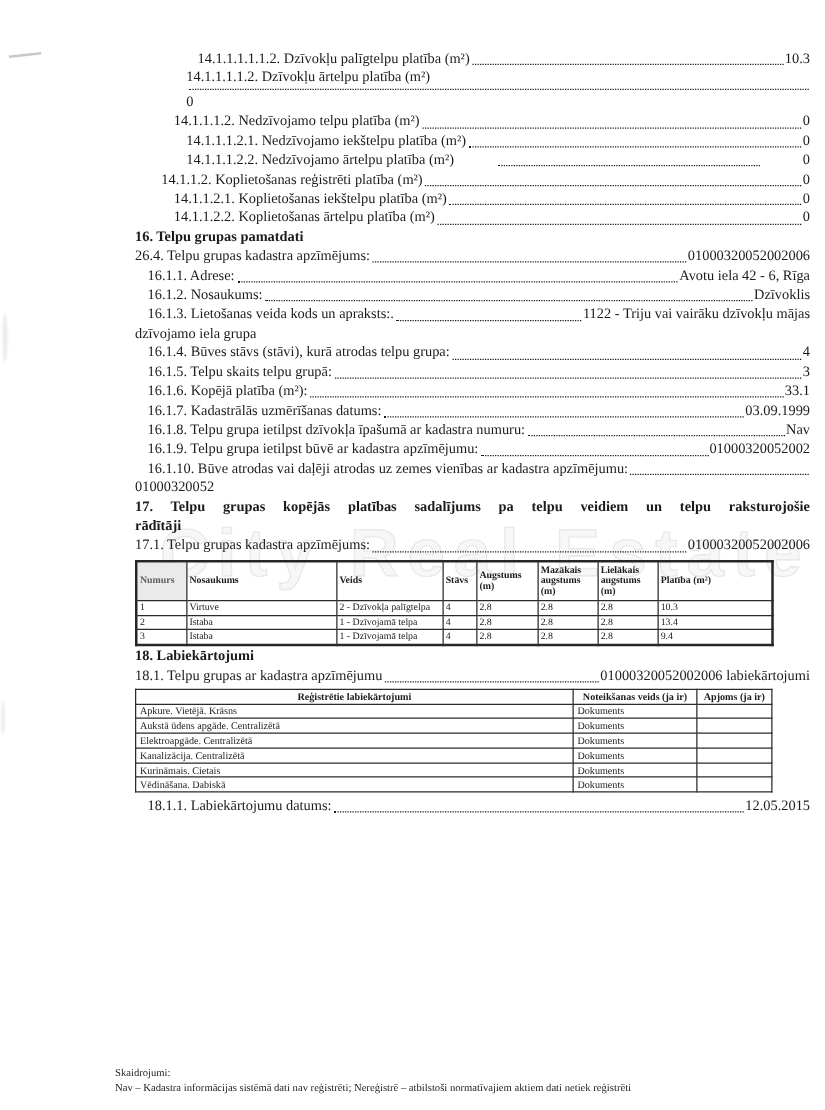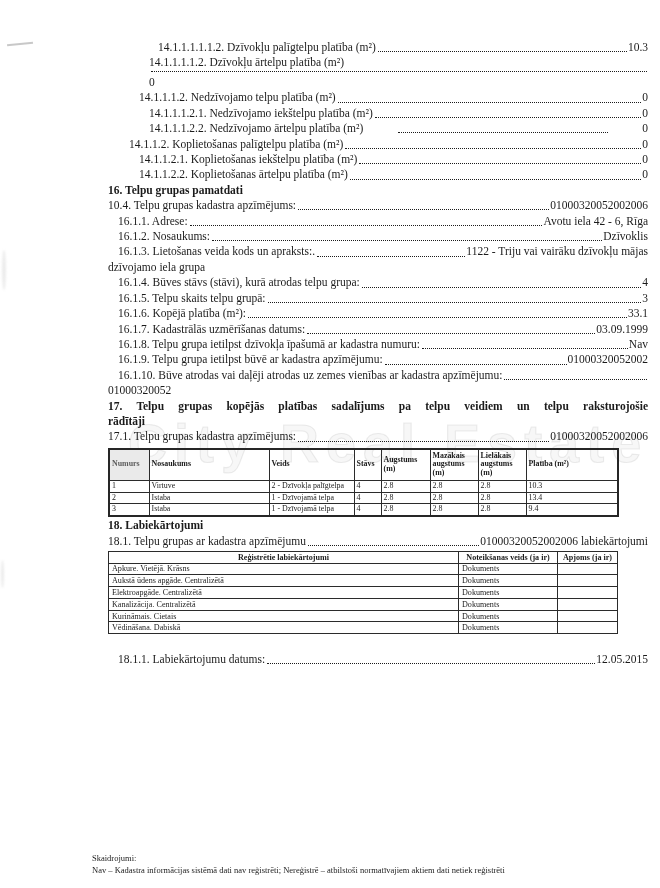--- a/index.html
+++ b/index.html
@@ -25,21 +25,21 @@
     font-size:7.9px; line-height:8.8px;
   }
   .t17 th, .t17 td { border:1px solid #2b2b2b; padding:1px 2px; text-align:left; vertical-align:middle; overflow:hidden; }
   .t17 thead th { font-weight:bold; height:28px; }
   .t17 tbody td { height:8px; white-space:nowrap; }
   .t17 { border:2px solid #262626; }
   .th-numurs { background:#eaeaea; color:#5d5d5d; }
 
   
   table.t18 {
-    border-collapse:collapse; table-layout:fixed; width:509px; margin:2px 0 18px 0;
+    border-collapse:collapse; table-layout:fixed; width:509px; margin:2px 0 4px 0;
     font-size:8.1px; line-height:9px;
   }
   .t18 th, .t18 td { border:1px solid #2b2b2b; padding:0.8px 3px; vertical-align:middle; overflow:hidden; }
   .t18 thead th { font-weight:bold; text-align:center; }
   .t18 tbody td { text-align:left; height:9.2px; white-space:nowrap; }
   .t18 { border:1.6px solid #262626; }
 
   
   .footer-table {
     position:absolute; left:112px; top:831px; width:494px; height:16px;
@@ -101,21 +101,21 @@
           <span class="val">0</span>
         </div>
 
         <div class="lrow" style="padding-left: 41px; gap: 33px;">
           <span class="lbl">14.1.1.1.2.2. Nedzīvojamo ārtelpu platība (m²)</span>
           <span class="dots"></span>
           <span class="val">0</span>
         </div>
 
         <div class="lrow" style="padding-left: 21px;">
-          <span class="lbl">14.1.1.2. Koplietošanas palīgtelpu platība (m²)</span>
+          <span class="lbl">14.1.1.2. Koplietošanas reģistrēti platība (m²)</span>
           <span class="dots"></span>
           <span class="val">0</span>
         </div>
 
         <div class="lrow" style="padding-left: 31px;">
           <span class="lbl">14.1.1.2.1. Koplietošanas iekštelpu platība (m²)</span>
           <span class="dots"></span>
           <span class="val">0</span>
         </div>
 
@@ -124,21 +124,21 @@
           <span class="dots"></span>
           <span class="val">0</span>
         </div>
       </div>
 
     <div class="heading">16. Telpu grupas pamatdati</div>
 
     <div>
 
         <div class="lrow" style="padding-left: 0px;">
-          <span class="lbl">10.4. Telpu grupas kadastra apzīmējums:</span>
+          <span class="lbl">26.4. Telpu grupas kadastra apzīmējums:</span>
           <span class="dots"></span>
           <span class="val">01000320052002006</span>
         </div>
 
         <div class="lrow" style="padding-left: 10px;">
           <span class="lbl">16.1.1. Adrese:</span>
           <span class="dots"></span>
           <span class="val">Avotu iela 42 - 6, Rīga</span>
         </div>
 

